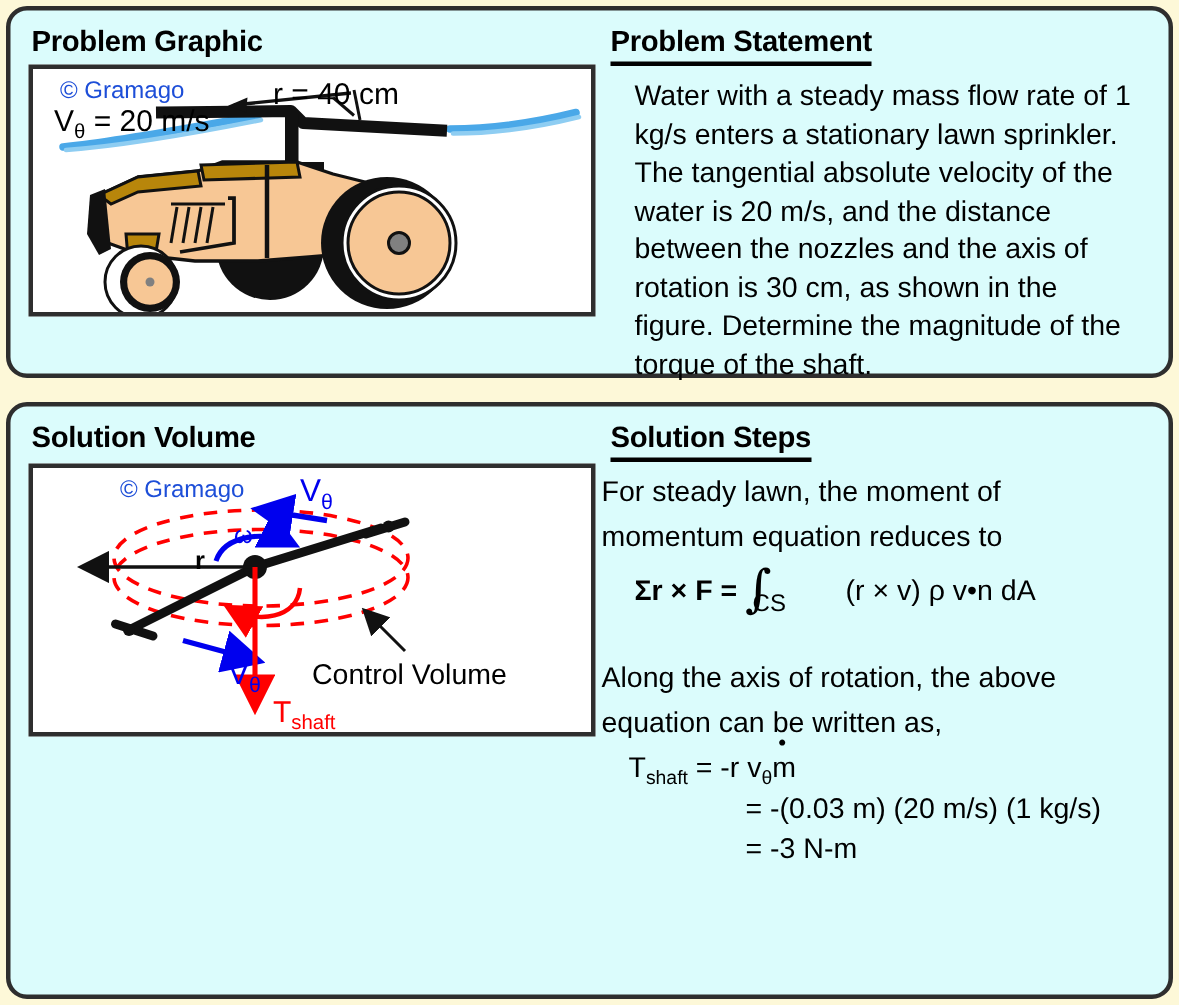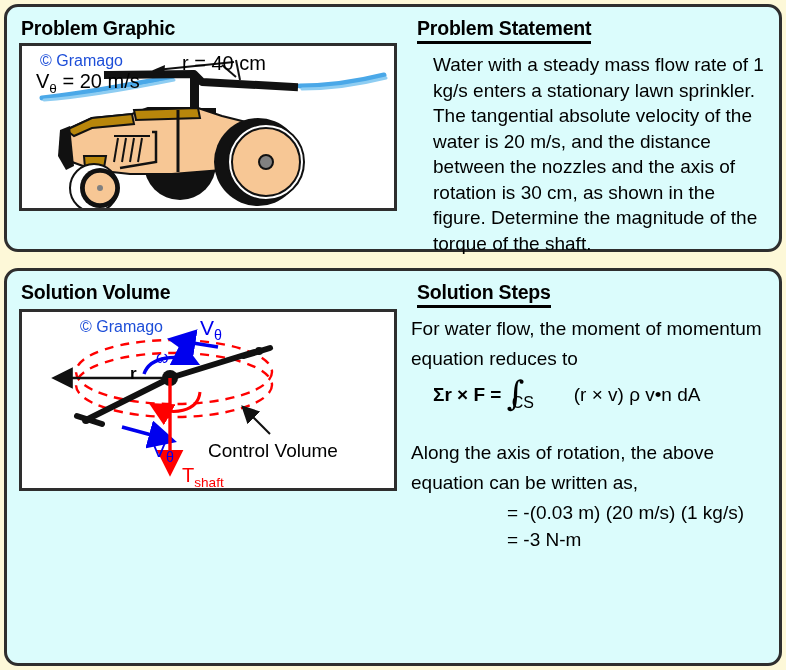--- a/index.html
+++ b/index.html
@@ -35,21 +35,21 @@
   }
   .col-left {
     position: absolute;
     left: 6px;
     top: 4px;
     width: 384px;
     height: 100%;
   }
   .col-right {
     position: absolute;
-    left: 398px;
+    left: 388px;
     top: 4px;
     width: 376px;
     height: 100%;
   }
   .panel-title {
     font-size: 19.5px;
     font-weight: bold;
     color: #000;
     margin: 6px 0 0 8px;
     letter-spacing: -0.2px;
@@ -289,29 +289,32 @@
 
       <div style="position:absolute; left:160px; top:152px; font-size:20px; color:#ff0000; white-space:nowrap;">
         <span>T</span><sub>shaft</sub>
       </div>
     </div>
   </div>
 
   <div class="col-right">
     <div class="panel-title underlined">Solution Steps</div>
 
-    <div class="sol-text">For water flow, the moment of momentum equation reduces to</div>
+    <div class="sol-text">For steady lawn, the moment of momentum equation reduces to</div>
 
     <div class="eqn" style="margin:10px 0 0 28px;">
       <span style="font-weight:bold;">Σr × F =</span>
       <span class="integral">∫<span class="cs">CS</span></span>
       <span style="font-weight:normal;margin-left:44px;">(r × v) ρ v•n dA</span>
     </div>
 
     <div class="sol-text" style="margin-top:32px;">Along the axis of rotation, the above equation can be written as,</div>
 
     <div class="eq-block">
+      <div class="eq-line indent1">
+        <span>T</span><sub>shaft</sub><span> = -r v</span><sub>θ</sub><span class="mdot"> m</span>
+      </div>
       <div class="eq-line indent2">= -(0.03 m) (20 m/s) (1 kg/s)</div>
       <div class="eq-line indent2">= -3 N-m</div>
     </div>
 
   </div>
 </div>
 
 </body></html>

